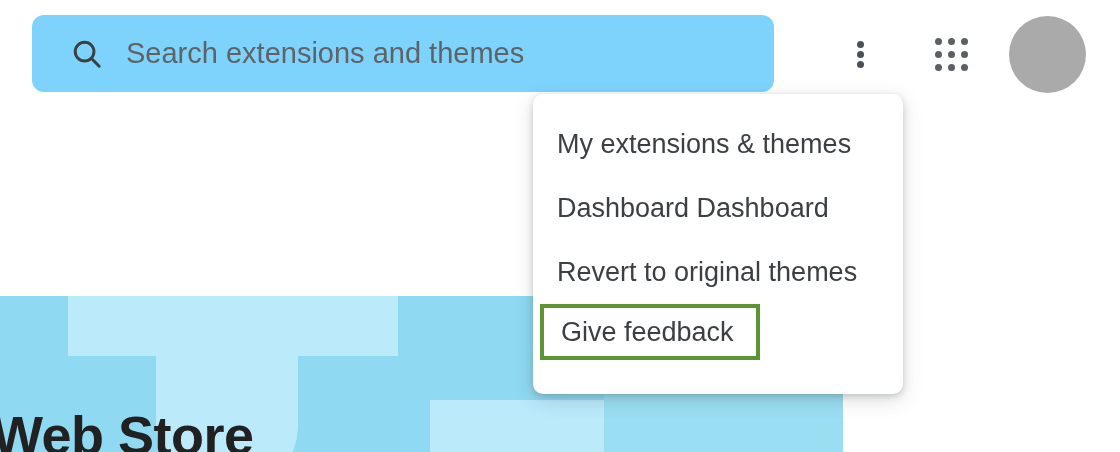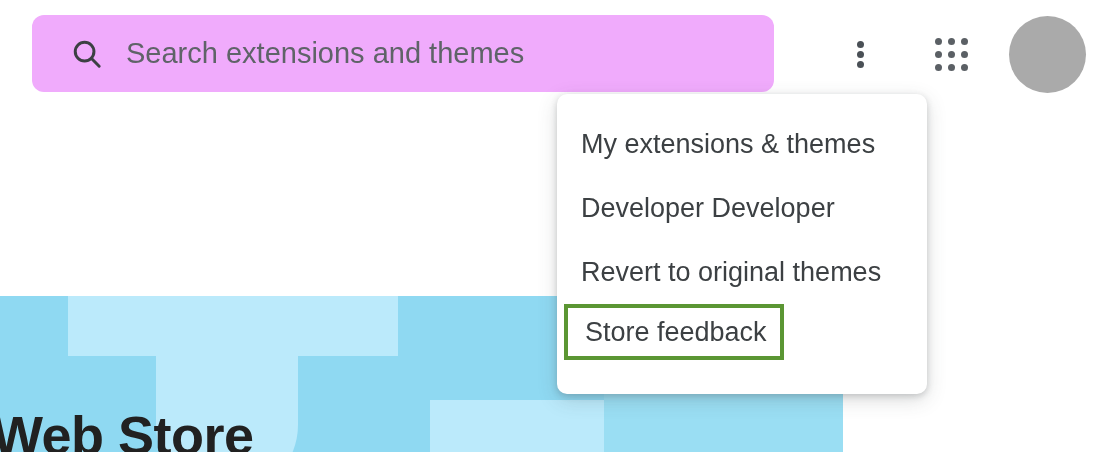--- a/index.html
+++ b/index.html
@@ -88,21 +88,21 @@
     height: 108px;
     background: #ffffff;
   }
 
   .search-box {
     position: absolute;
     left: 32px;
     top: 15px;
     width: 742px;
     height: 77px;
-    background: #f0abfc;
+    background: #7dd3fc;
     border-radius: 12px;
     display: flex;
     align-items: center;
     box-sizing: border-box;
     padding-left: 38px;
   }
   .search-icon {
     width: 34px;
     height: 34px;
     flex: 0 0 34px;
@@ -186,21 +186,20 @@
     position: absolute;
     left: 533px;
     top: 94px;
     width: 370px;
     height: 300px;
     background: #ffffff;
     border-radius: 10px;
     box-shadow: 0 2px 6px rgba(60,64,67,.22), 0 6px 20px rgba(60,64,67,.18);
     padding-top: 18px;
     box-sizing: border-box;
-    margin-left: 24px;
   }
   .menu-item {
     height: 64px;
     display: flex;
     align-items: center;
     padding-left: 24px;
     box-sizing: border-box;
     font-size: 27px;
     color: #3c4043;
     cursor: pointer;
@@ -260,18 +259,18 @@
         <span></span>
         <span></span>
       </span>
     </div>
 
     <div class="avatar"></div>
   </div>
 
   <div class="menu">
     <div class="menu-item">My extensions &amp; themes</div>
-    <div class="menu-item">Developer Developer</div>
+    <div class="menu-item">Dashboard Dashboard</div>
     <div class="menu-item">Revert to original themes</div>
-    <div class="menu-item highlighted">Store feedback</div>
+    <div class="menu-item highlighted">Give feedback</div>
   </div>
 
 </div>
 
 </body></html>

